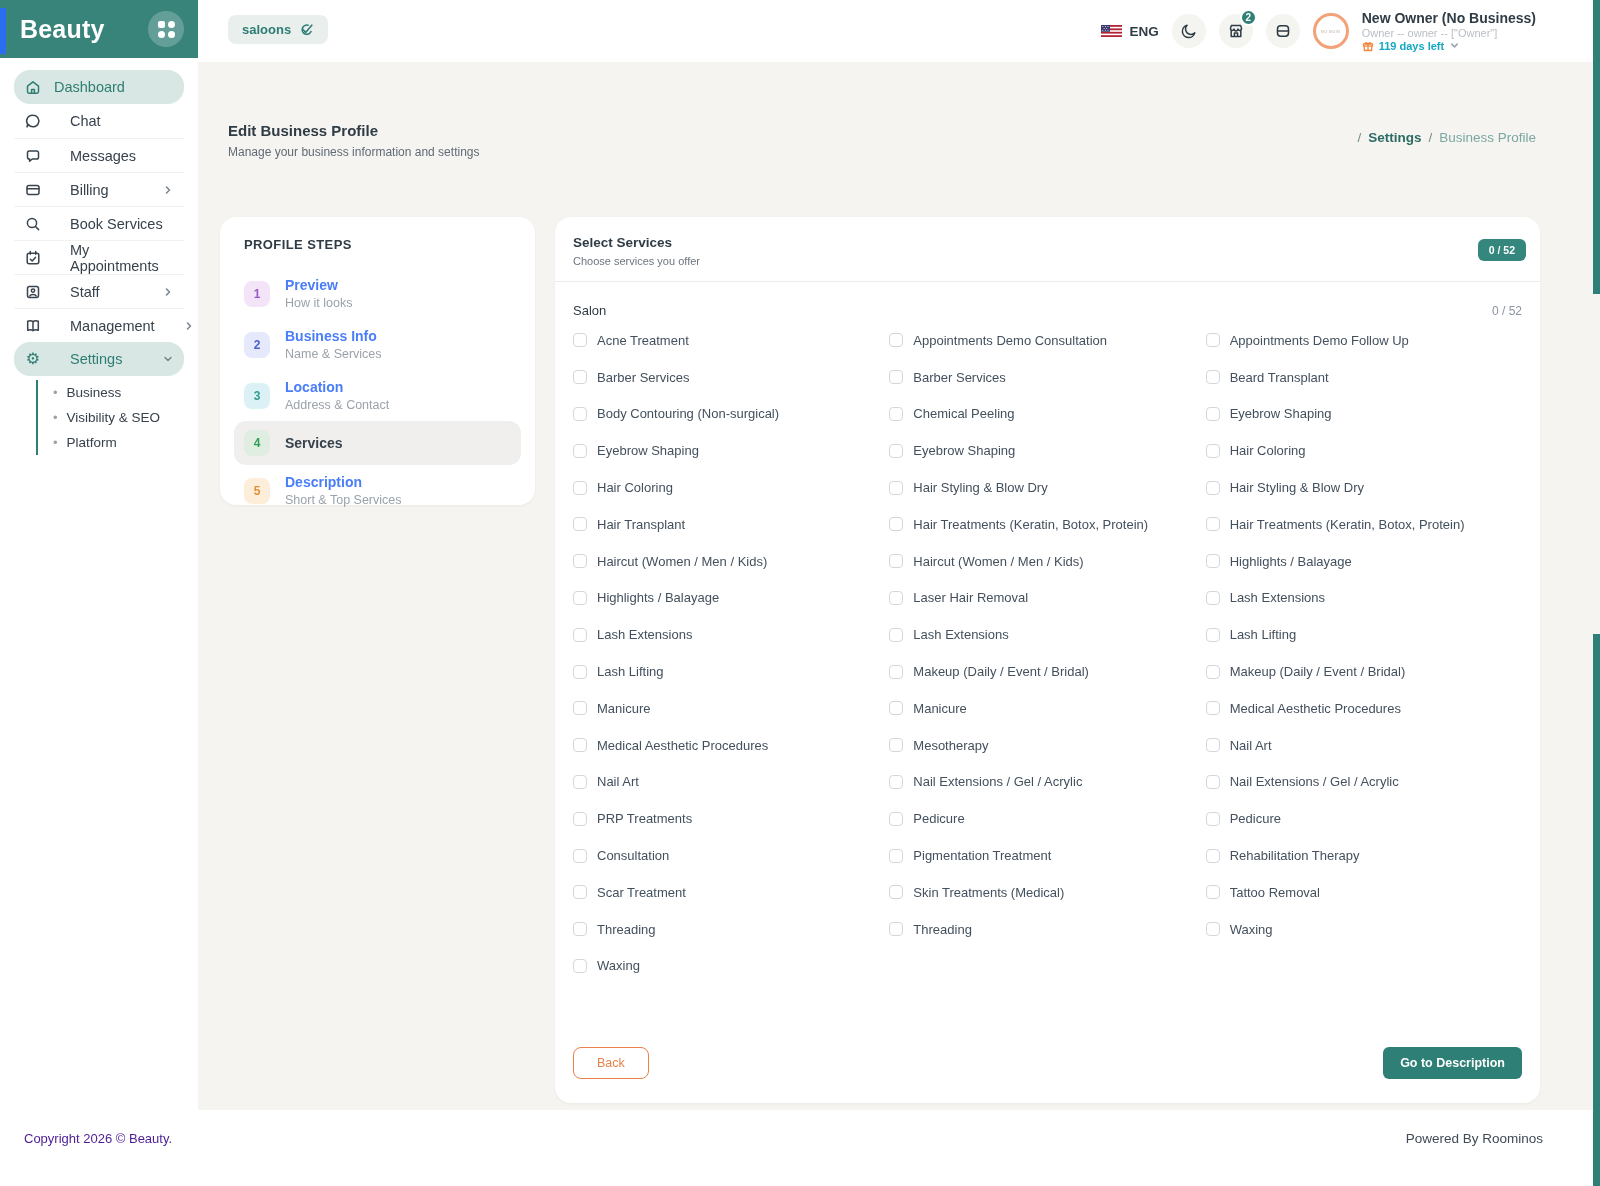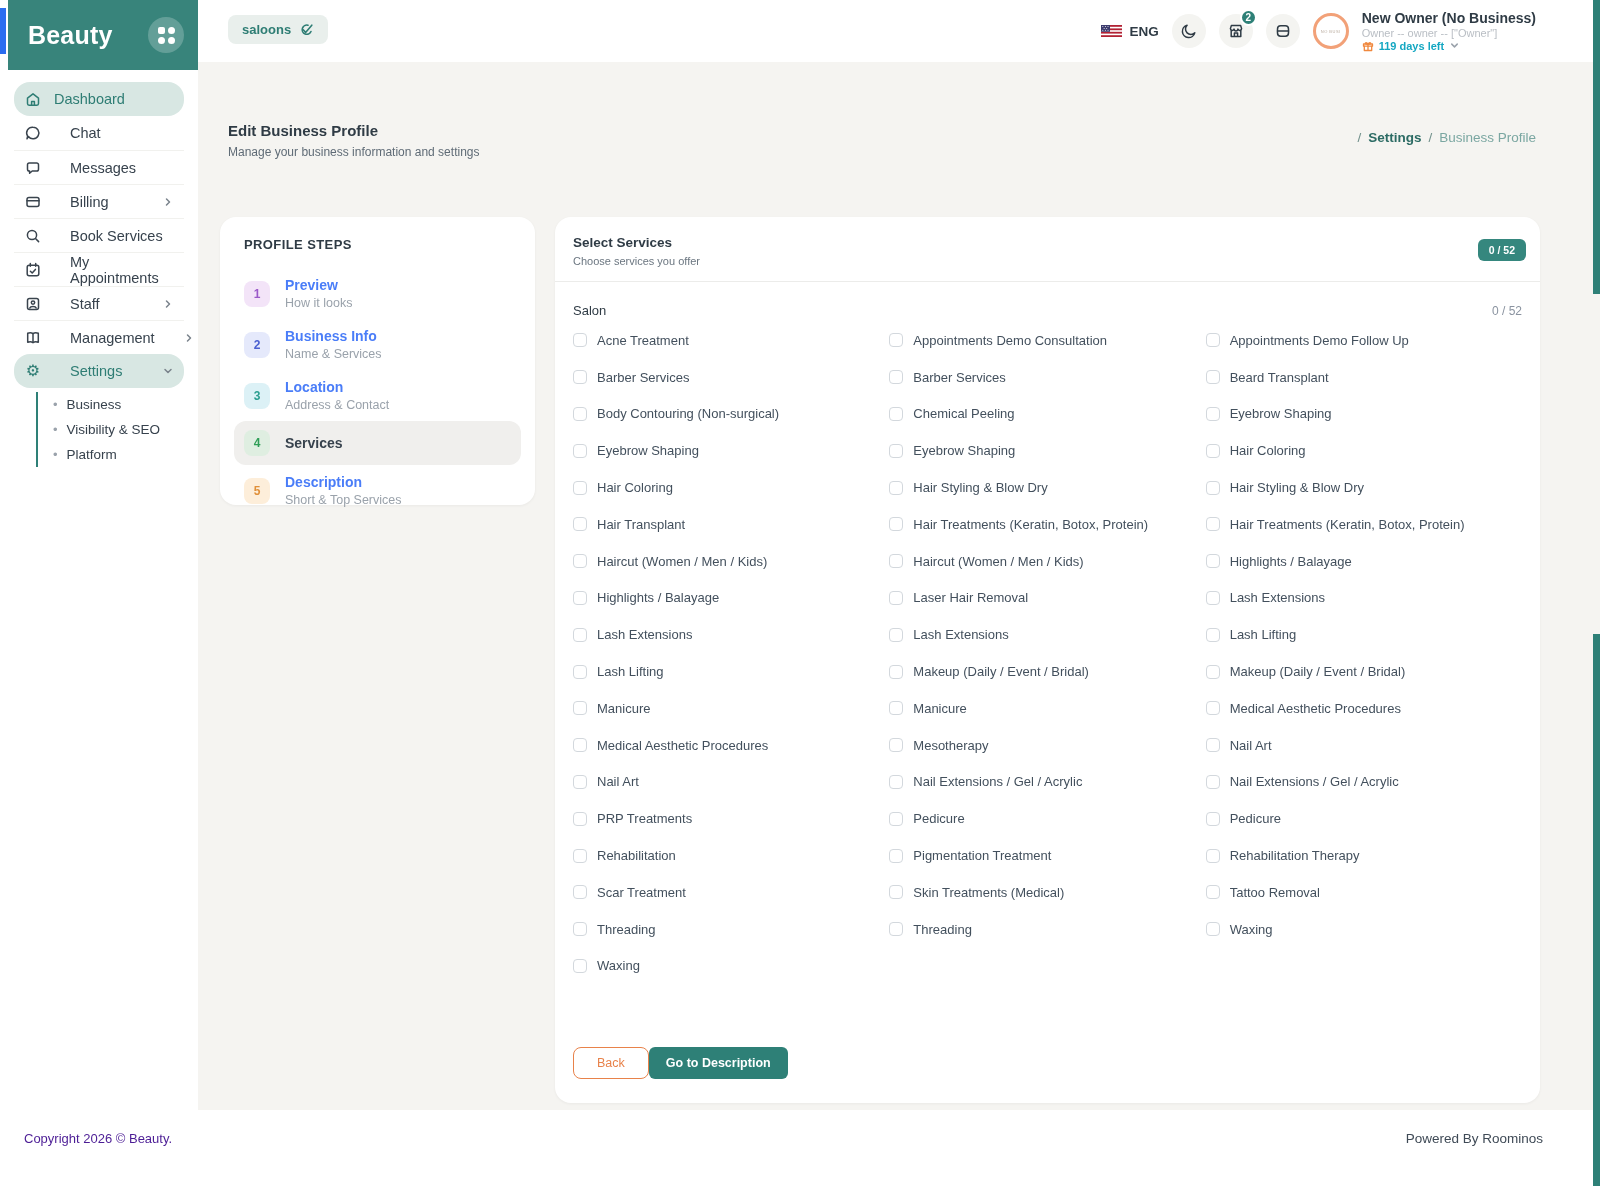--- a/index.html
+++ b/index.html
@@ -2,21 +2,21 @@
 <html><head>
 <meta charset="utf-8">
 <style>
   * { margin:0; padding:0; box-sizing:border-box; }
   html,body { background:#fff; }
   body { font-family:"Liberation Sans", sans-serif; }
   .app { position:relative; width:1600px; height:1186px; background:#fff; overflow:hidden; }
 
   
   .sidebar { position:absolute; left:0; top:0; width:198px; height:1110px; background:#fff; z-index:3; }
-  .logo-bar { height:70px; background:#38847b; display:flex; align-items:center; justify-content:space-between; padding:0 14px 0 20px;margin-left:8px; }
+  .logo-bar { height:58px; background:#38847b; display:flex; align-items:center; justify-content:space-between; padding:0 14px 0 20px; }
   .brand { color:#fff; font-size:25px; font-weight:bold; letter-spacing:.2px; }
   .apps-btn { width:36px; height:36px; border-radius:50%; background:rgba(255,255,255,.22); display:flex; align-items:center; justify-content:center; cursor:pointer; }
   .apps-glyph { display:grid; grid-template-columns:7px 7px; grid-template-rows:7px 7px; gap:3px; }
   .apps-glyph i { background:#fff; border-radius:50%; }
   .apps-glyph i:first-child { border-radius:2px; }
   .blue-strip { position:absolute; left:0; top:8px; width:6px; height:46px; background:#2b6df0; z-index:5; }
 
   .nav { list-style:none; padding:12px 14px 0; }
   .nav li { position:relative; }
   .nav-item { display:flex; align-items:center; gap:12px; height:34px; padding:0 10px; color:#37424d; font-size:14.5px; cursor:pointer; }
@@ -85,21 +85,21 @@
   .search-wrap { margin:22px 18px 0; }
   .search-input { width:100%; height:38px; border:1px solid #e4e6e9; border-radius:8px; padding:0 14px; font-size:15px; color:#333; font-family:"Liberation Sans", sans-serif; outline:none; background:#fff; }
   .search-input::placeholder { color:#b9bfc6; }
   .cat-row { margin:21px 18px 4px; display:flex; justify-content:space-between; align-items:center; }
   .cat-name { font-size:13px; color:#2f3b45; }
   .cat-count { font-size:12px; color:#8a93a0; }
   .services-grid { margin:2px 18px 0; display:grid; grid-template-columns:repeat(3,1fr); grid-auto-rows:36.8px; align-items:center; }
   .service-item { display:flex; align-items:center; gap:10px; cursor:pointer; }
   .cb { appearance:none; -webkit-appearance:none; width:14px; height:14px; border:1.5px solid #d3d8dd; border-radius:4px; background:#fff; cursor:pointer; flex:0 0 14px; }
   .service-label { font-size:13px; color:#43505d; }
-  .sv-actions { position:absolute; left:18px; right:18px; bottom:24px; display:flex; align-items:center; }
+  .sv-actions { position:absolute; left:18px; right:18px; bottom:24px; display:flex; justify-content:space-between; align-items:center; }
   .btn-back { background:#fff; border:1px solid #e8824a; color:#e8824a; font-size:12.5px; padding:8px 23px; border-radius:8px; cursor:pointer; font-family:"Liberation Sans", sans-serif; }
   .btn-next { background:#2e8077; border:none; color:#ffffff; font-size:12.5px; font-weight:700; padding:9px 17px; border-radius:6px; cursor:pointer; font-family:"Liberation Sans", sans-serif; }
 
   
   .footer { position:absolute; left:0; top:1110px; right:0; height:76px; background:#fff; }
   .copyright { position:absolute; left:24px; top:21px; font-size:13px; color:#4c1d95; }
   .powered { position:absolute; right:57px; top:21px; font-size:13.5px; color:#3f4a56; }
 
   
   .scroll-thumb { position:absolute; right:0; width:7px; background:#2e8077; z-index:9; }
@@ -614,21 +614,21 @@
             <span class="service-label">Pedicure</span>
           </label>
 
           <label class="service-item">
             <input type="checkbox" class="cb" style="">
             <span class="service-label">Pedicure</span>
           </label>
 
           <label class="service-item">
             <input type="checkbox" class="cb" style="">
-            <span class="service-label">Rehabilitation</span>
+            <span class="service-label">Consultation</span>
           </label>
 
           <label class="service-item">
             <input type="checkbox" class="cb" style="">
             <span class="service-label">Pigmentation Treatment</span>
           </label>
 
           <label class="service-item">
             <input type="checkbox" class="cb" style="">
             <span class="service-label">Rehabilitation Therapy</span>

